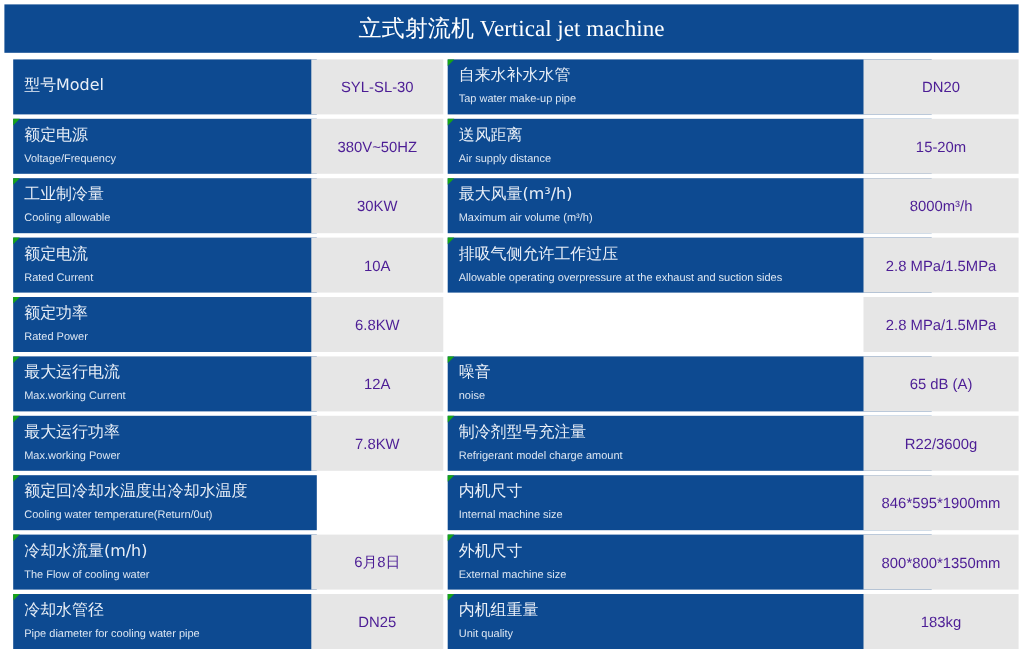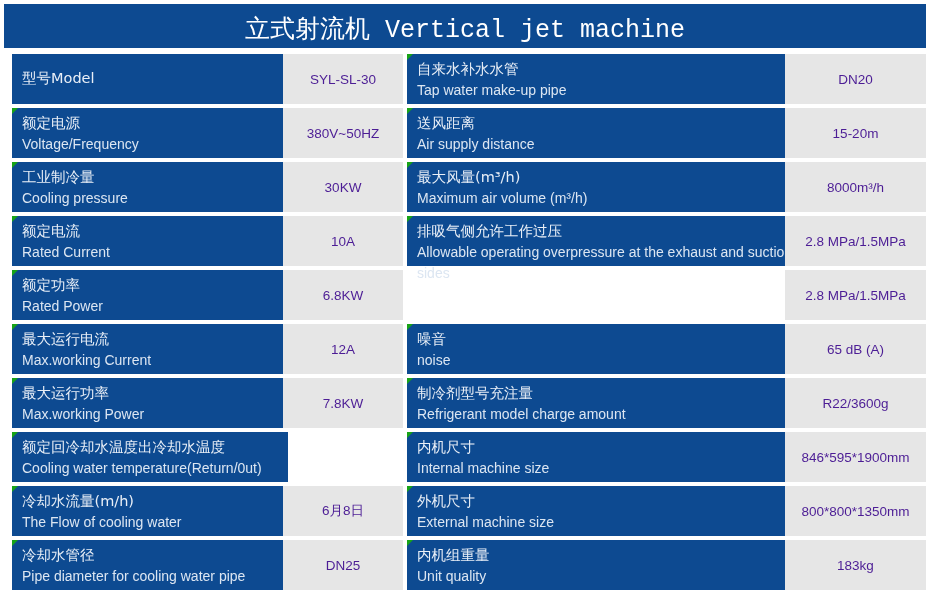--- a/index.html
+++ b/index.html
@@ -65,22 +65,22 @@
     background: #0d4a91;
     z-index: 5;
   }
   #title-band .title-text {
     position: absolute;
     left: 0;
     right: 0;
     top: 8px;
     text-align: center;
     color: #ffffff;
-    font-size: 25px;
-    font-family: Liberation Mono, monospace;
+    font-size: 21px;
+    font-family: Liberation Serif, serif;
   }
 
   
   #grid {
     position: absolute;
     left: 0;
     top: 52px;
     width: 930px;
     z-index: 4;
   }
@@ -117,21 +117,21 @@
 
   .cn {
     color: #e9eff7;
     font-size: 14.5px;
     line-height: 21px;
     white-space: nowrap;
     font-family: "DejaVu Sans", sans-serif;
   }
   .en {
     color: #dce6f2;
-    font-size: 14px;
+    font-size: 10px;
     line-height: 21px;
     white-space: nowrap;
     font-family: "Liberation Sans", sans-serif;
   }
   
   .cell.label.single {
     padding-top: 14px;
   }
   
   .cell.label.overflow .en {
@@ -192,21 +192,21 @@
         <div class="cn">送风距离</div>
         <div class="en">Air supply distance</div>
       </div>
       <div class="cell value c4">15-20m</div>
     </div>
 
     <div class="row">
       <div class="cell label c1">
         <span class="comment-mark"></span>
         <div class="cn">工业制冷量</div>
-        <div class="en">Cooling pressure</div>
+        <div class="en">Cooling allowable</div>
       </div>
       <div class="cell value c2">30KW</div>
       <div class="cell label c3">
         <span class="comment-mark"></span>
         <div class="cn">最大风量(m³/h)</div>
         <div class="en">Maximum air volume (m³/h)</div>
       </div>
       <div class="cell value c4">8000m³/h</div>
     </div>
 

